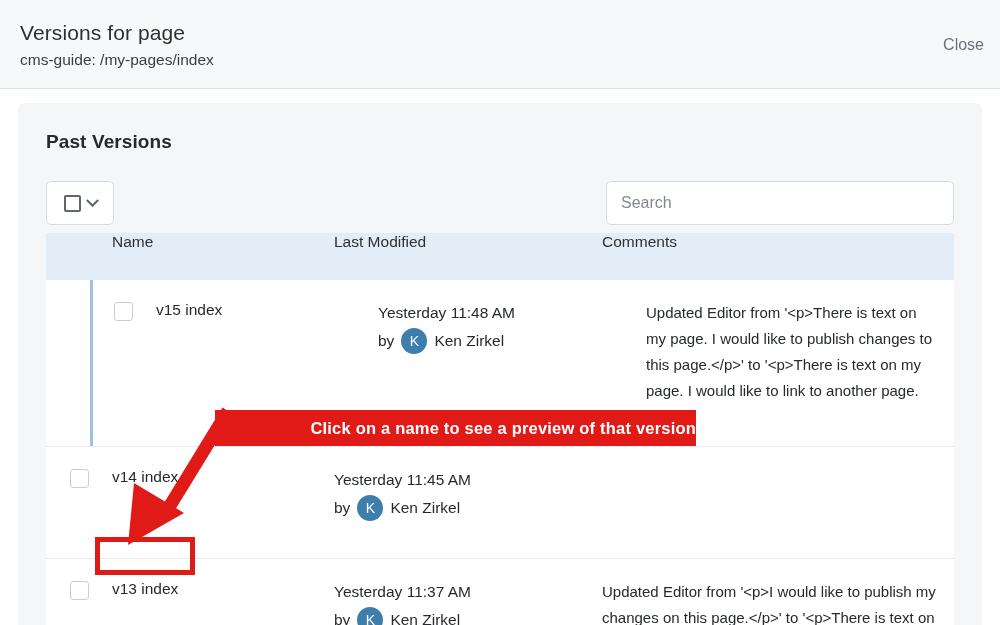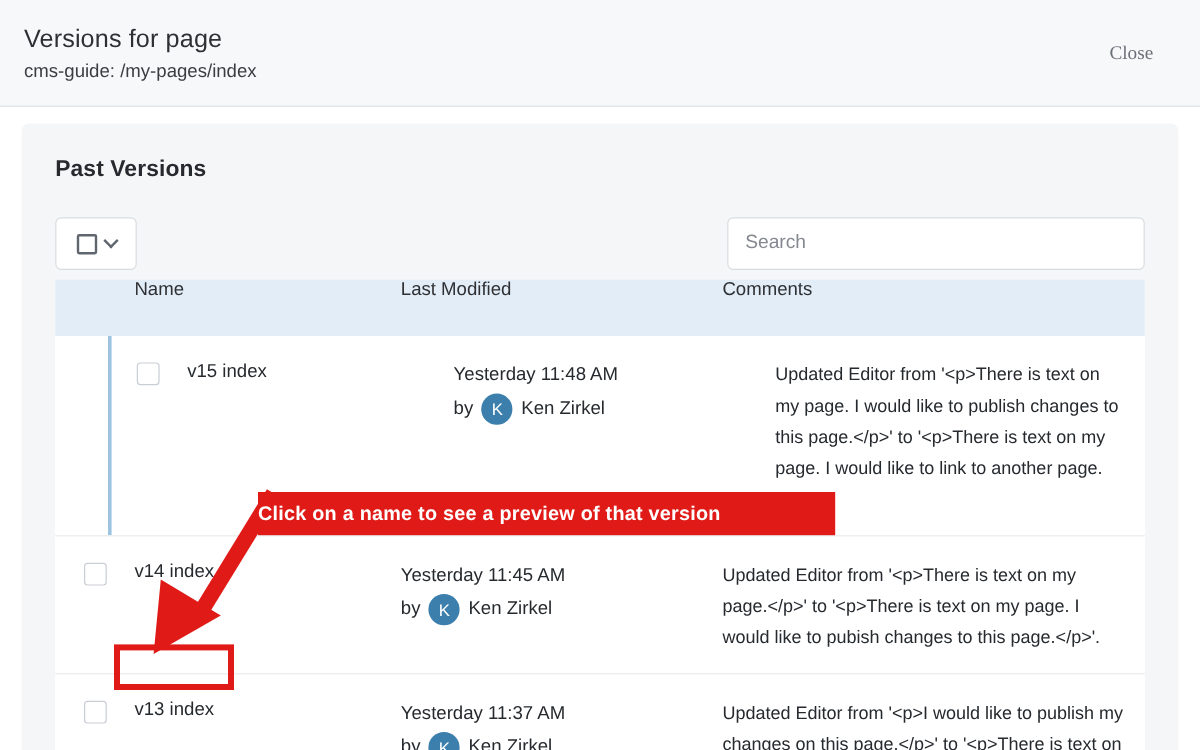--- a/index.html
+++ b/index.html
@@ -39,28 +39,28 @@
   .header-subtitle {
     position: absolute;
     left: 20px; top: 50px;
     font-size: 15.5px;
     color: #3b3d40;
     font-weight: 400;
     line-height: 20px;
   }
   .close-btn {
     position: absolute;
-    right: 35px; top: 34px;
+    right: 12px; top: 34px;
     font-size: 16px;
     color: #6b7078;
     cursor: pointer;
     padding: 2px 4px;
     background: transparent;
     border: none;
-    font-family: Liberation Serif, serif;
+    font-family: Liberation Sans, sans-serif;
   }
 
   
   .card {
     position: absolute;
     left: 18px; top: 103px;
     width: 964px; height: 540px;
     background: #f5f6f8;
     border-radius: 6px;
   }
@@ -208,21 +208,21 @@
   }
 
   
   .anno-banner {
     position: absolute;
     left: 215px; top: 410px;
     width: 481px; height: 36px;
     background: #e01b17;
     display: flex;
     align-items: center;
-    justify-content: flex-start;
+    justify-content: flex-end;
     z-index: 40;
   }
   .anno-banner span {
     color: #ffffff;
     font-size: 16.5px;
     font-weight: bold;
     letter-spacing: .2px;
     white-space: nowrap;
   }
   .anno-arrow {
@@ -298,21 +298,20 @@
             <span class="name-link">v14 index</span>
           </div>
           <div class="col-date">
             <div class="date-cell">Yesterday 11:45 AM</div>
             <div class="byline">
               <span class="date-cell">by</span>
               <span class="avatar">K</span>
               <span class="date-cell">Ken Zirkel</span>
             </div>
           </div>
-          <div class="col-comm comment-cell">Updated Editor from '&lt;p&gt;There is text on my page.&lt;/p&gt;' to '&lt;p&gt;There is text on my page. I would like to pubish changes to this page.&lt;/p&gt;'.</div>
         </div>
 
         <div class="trow">
           <div class="col-check">
             <span class="cb"></span>
           </div>
           <div class="col-name">
             <span class="name-link">v13 index</span>
           </div>
           <div class="col-date">

